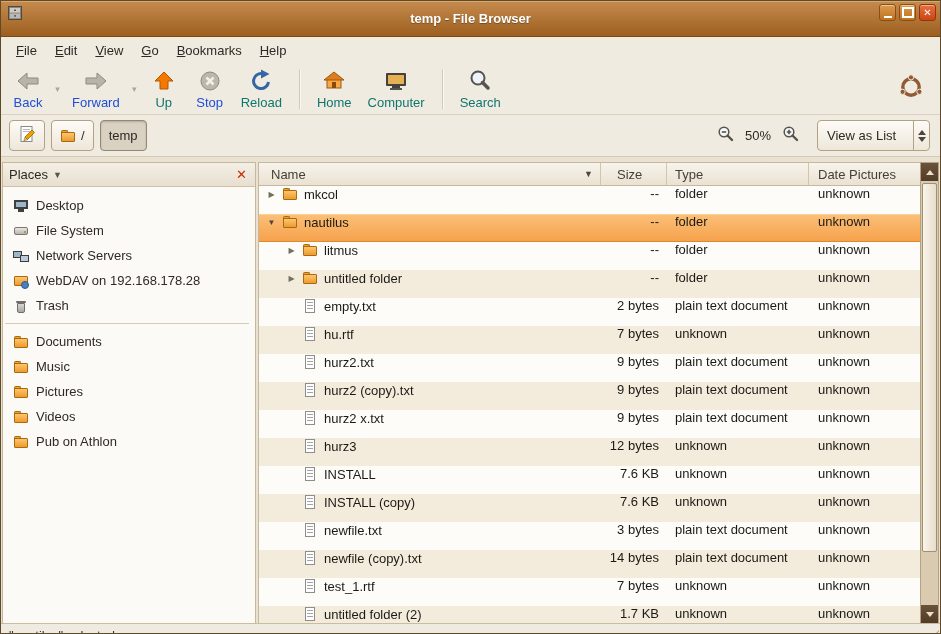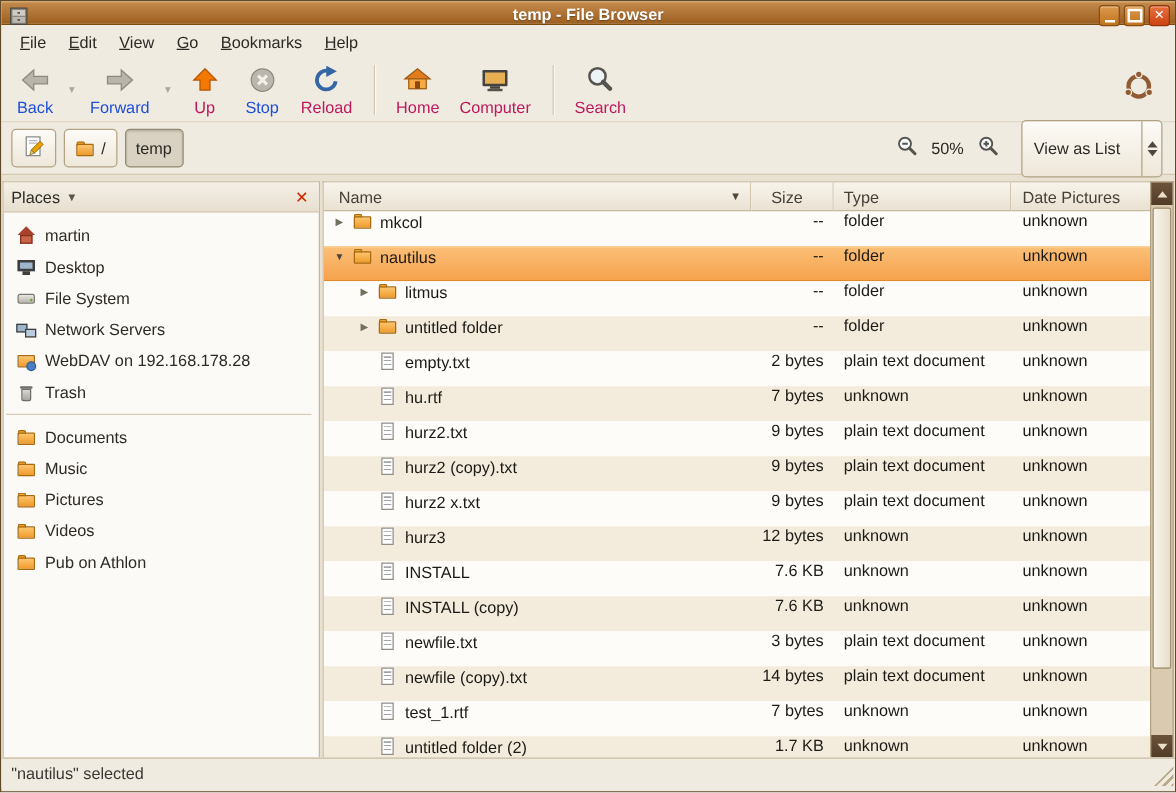--- a/index.html
+++ b/index.html
@@ -1,51 +1,51 @@
 <!DOCTYPE html>
 <html><head>
 <meta charset="utf-8">
 <style>
   * { box-sizing: border-box; margin: 0; padding: 0; }
   body { margin: 0; background: #fff; font-family: "Liberation Sans","DejaVu Sans",sans-serif; }
   .window { width: 941px; height: 634px; border: 1px solid #5f4a2a; position: relative; overflow: hidden; background: #f0ebe1; }
 
   
-  .titlebar { height: 19px; background: linear-gradient(#c58b4e,#9d5f1f); border-bottom: 1px solid #7c4a0e; display: flex; align-items: flex-end; position: relative; box-shadow: inset 0 1px 0 #d9a86b; }
+  .titlebar { height: 36px; background: linear-gradient(#c58b4e,#9d5f1f); border-bottom: 1px solid #7c4a0e; display: flex; align-items: center; position: relative; box-shadow: inset 0 1px 0 #d9a86b; }
   .win-icon { position: absolute; left: 6px; top: 4px; width: 16px; height: 16px; }
   .title { flex: 1; text-align: center; color: #fff; font-weight: bold; font-size: 13px; text-shadow: 0 1px 1px rgba(0,0,0,.35); }
   .win-buttons { position: absolute; right: 4px; top: 3px; display: flex; }
   .wbtn { width: 17px; height: 17px; border-radius: 3px; margin-left: 3px; display: flex; align-items: center; justify-content: center; color: #fff; border: 1px solid #8a4d12; background: linear-gradient(#dc9a4e,#bf731f); box-shadow: inset 0 1px 0 rgba(255,255,255,.45); cursor: default; }
   .wbtn.min::before { content: ""; width: 8px; height: 2px; background: #fff; margin-top: 8px; }
   .wbtn.max::before { content: ""; width: 8px; height: 7px; border: 2px solid #fff; }
   .wbtn.close { background: linear-gradient(#e97040,#cc4413); border-color: #93330c; }
   .wbtn.close::before { content: "✕"; font-size: 10px; font-weight: bold; }
 
   
   .menubar { height: 26px; display: flex; align-items: center; padding-left: 6px; background: #f0ebe1; font-size: 13px; color: #2c2а24; color: #2c2a24; }
   .menu-item { padding: 4px 9px; cursor: default; }
 
   
   .toolbar { height: 52px; display: flex; align-items: center; padding: 2px 6px 2px 4px; background: #f0ebe1; border-bottom: 1px solid #ddd2bf; }
-  .tbtn { display: flex; flex-direction: column; align-items: center; justify-content: center; padding: 2px 8px; min-width: 46px; border-radius: 4px; font-size: 13px; color: #be185d; gap: 1px; }
+  .tbtn { display: flex; flex-direction: column; align-items: center; justify-content: center; padding: 2px 8px; min-width: 46px; border-radius: 4px; font-size: 13px; color: #0f766e; gap: 1px; }
   .tbtn svg { display: block; }
   .tbtn.disabled { color: #1d4ed8; }
   .tdrop { width: 13px; display: flex; align-items: center; justify-content: center; font-size: 9px; color: #5c574d; align-self: stretch; }
   .tdrop.disabled { color: #aca69a; }
   .tsep { width: 1px; height: 40px; background: #d5c9b4; box-shadow: 1px 0 0 #fbf8f2; margin: 0 9px; }
   .throbber { margin-left: auto; margin-right: 10px; }
 
   
   .locationbar { height: 42px; display: flex; align-items: center; padding: 0 10px 0 8px; gap: 6px; background: #f0ebe1; border-bottom: 1px solid #d5c9b3; }
   .lbtn { height: 31px; display: flex; align-items: center; justify-content: center; gap: 5px; padding: 0 8px; background: linear-gradient(#fdfbf7,#eee7d9); border: 1px solid #b2a283; border-radius: 4px; font-size: 13px; color: #2c2a24; }
   .lbtn.pressed { background: #d9d1c1; border-color: #948870; box-shadow: inset 0 1px 2px rgba(0,0,0,.18); }
   .lspacer { flex: 1; }
   .zoombtn { padding: 2px; display: flex; align-items: center; }
   .zoom-level { font-size: 13px; color: #2c2a24; margin: 0 3px; }
-  .combo { height: 46px; min-width: 113px; display: flex; align-items: stretch; background: linear-gradient(#fdfbf7,#eee7d9); border: 1px solid #b2a283; border-radius: 4px; margin-left: 10px; overflow: hidden; }
+  .combo { height: 31px; min-width: 113px; display: flex; align-items: stretch; background: linear-gradient(#fdfbf7,#eee7d9); border: 1px solid #b2a283; border-radius: 4px; margin-left: 10px; overflow: hidden; }
   .combo-label { display: flex; align-items: center; padding: 0 10px 0 9px; font-size: 13px; color: #2c2a24; flex: 1; }
   .combo-step { width: 16px; border-left: 1px solid #b2a283; display: flex; flex-direction: column; align-items: center; justify-content: center; gap: 2px; }
   .tri-up { width: 0; height: 0; border-left: 4px solid transparent; border-right: 4px solid transparent; border-bottom: 5px solid #4c463c; }
   .tri-down { width: 0; height: 0; border-left: 4px solid transparent; border-right: 4px solid transparent; border-top: 5px solid #4c463c; }
 
   
   .content { height: 466px; display: flex; background: #e9e2d2; padding: 5px 1px 0; overflow: hidden; }
 
   
   .sidebar { width: 254px; display: flex; flex-direction: column; background: #fcfaf6; border: 1px solid #c6b89c; border-bottom: none; }
@@ -285,24 +285,20 @@
     <div class="sidebar">
       <div class="places-header">
         <span class="places-title">
           <span>Places</span>
           <span class="places-arrow">▼</span>
         </span>
         <span class="places-close">✕</span>
       </div>
       <div class="places-list">
 
-          <div class="place even pic-home">
-            <span class="pic"></span>
-            <span class="plabel">martin</span>
-          </div>
 
           <div class="place odd pic-desktop">
             <span class="pic"></span>
             <span class="plabel">Desktop</span>
           </div>
 
           <div class="place even pic-filesystem">
             <span class="pic"></span>
             <span class="plabel">File System</span>
           </div>

